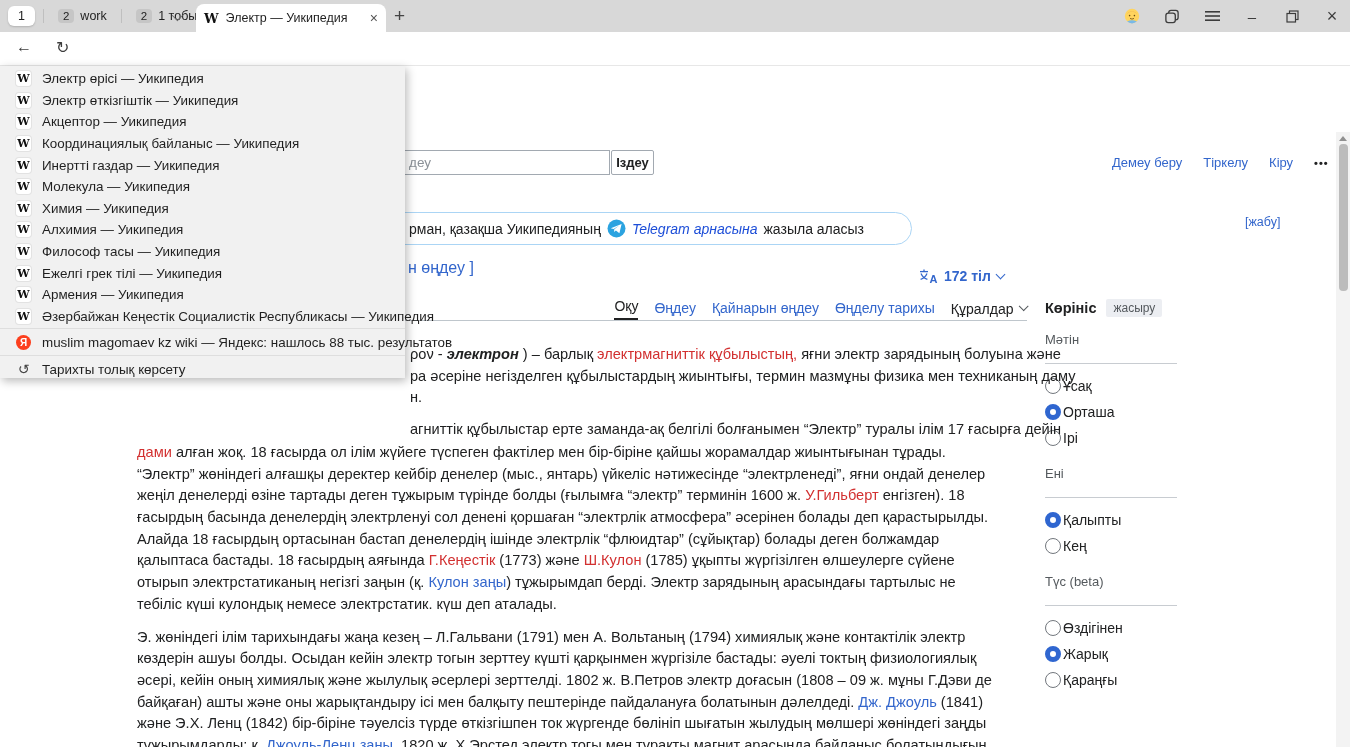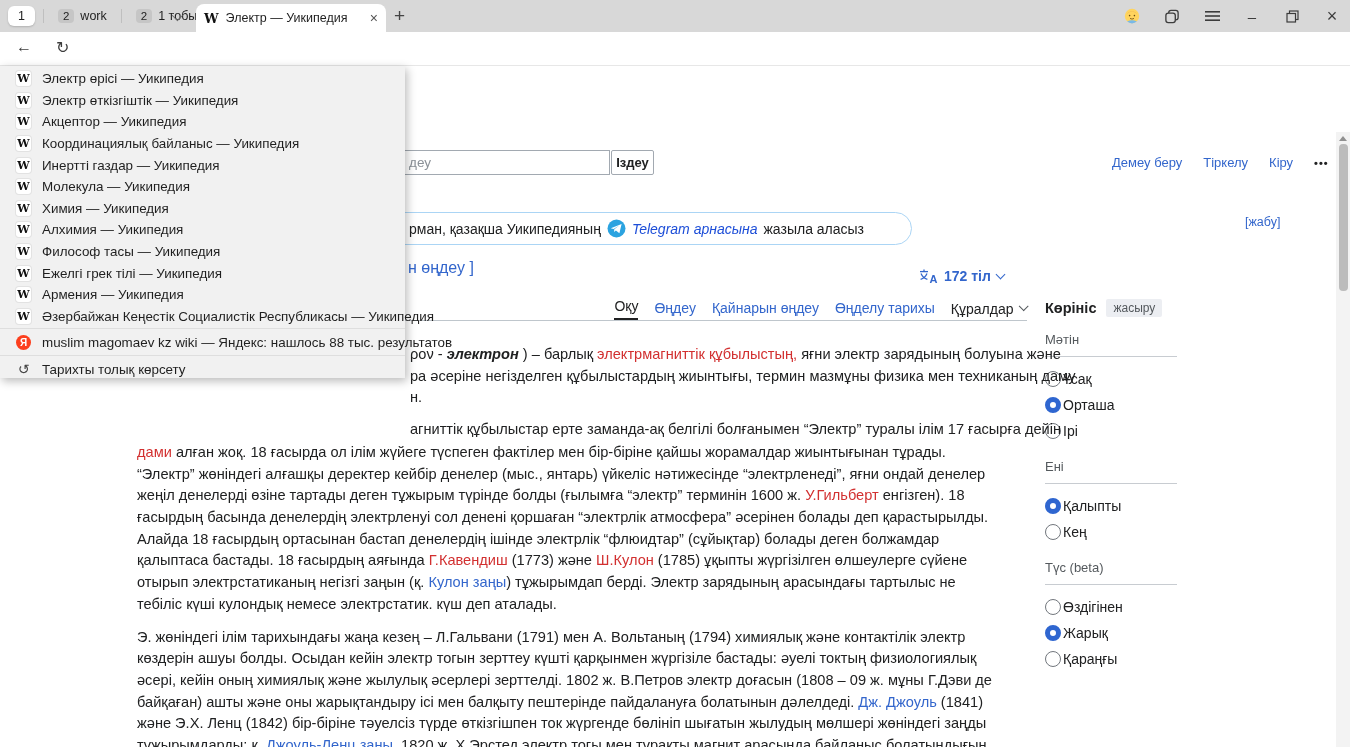--- a/index.html
+++ b/index.html
@@ -56,21 +56,21 @@
   .vtab{line-height:22px;height:23px;white-space:nowrap;}
   .vtab.link{color:#3366cc;}
   .vtab.active{color:#202122;border-bottom:2px solid #202122;}
   .vtab.menu{color:#202122;display:flex;align-items:center;gap:5px;}
   .vtab.menu .chev{width:5.5px;height:5.5px;border-color:#54595d;margin-top:-3px;}
   
   #appearance{position:absolute;left:1045px;top:233px;width:132px;}
   #app-head{display:flex;align-items:center;gap:10px;}
   #app-title{font-weight:bold;font-size:14.5px;color:#202122;}
   #app-hide{background:#eceef2;border-radius:2px;padding:2px 7px;font-size:12px;color:#54595d;}
-  .app-section-label{margin-top:15px;font-size:13px;color:#54595d;padding-bottom:9px;border-bottom:1px solid #c8ccd1;}
+  .app-section-label{margin-top:15px;font-size:13px;color:#54595d;padding-bottom:16px;border-bottom:1px solid #c8ccd1;}
   .opt-list{margin-top:9px;}
   .opt-row{display:flex;align-items:center;gap:2px;height:26px;}
   .radio{box-sizing:border-box;width:16px;height:16px;border-radius:50%;border:1px solid #72777d;background:#fff;flex:0 0 auto;}
   .radio.checked{border:5px solid #2f66d0;}
   .opt-label{font-size:14px;color:#202122;}
   
   .a-line{height:21.7px;line-height:21.7px;white-space:nowrap;font-size:14.6px;color:#202122;}
   .a-line.gap{margin-top:10px;}
   #article-full .a-line.gap{margin-top:11px;}
   .seg-red{color:#d23030;}
@@ -332,21 +332,21 @@
       <div class="a-line"><span>ра әсеріне негізделген құбылыстардың жиынтығы, термин мазмұны физика мен техниканың даму</span></div>
       <div class="a-line"><span>н.</span></div>
       <div class="a-line gap"><span>агниттік құбылыстар ерте заманда-ақ белгілі болғанымен “Электр” туралы ілім 17 ғасырға дейін</span></div>
     </div>
   <div id="article-full">
       <div class="a-line"><span class="seg-red">дами</span><span> алған жоқ. 18 ғасырда ол ілім жүйеге түспеген фактілер мен бір-біріне қайшы жорамалдар жиынтығынан тұрады.</span></div>
       <div class="a-line"><span>“Электр” жөніндегі алғашқы деректер кейбір денелер (мыс., янтарь) үйкеліс нәтижесінде “электрленеді”, яғни ондай денелер</span></div>
       <div class="a-line"><span>жеңіл денелерді өзіне тартады деген тұжырым түрінде болды (ғылымға “электр” терминін 1600 ж. </span><span class="seg-red">У.Гильберт</span><span> енгізген). 18</span></div>
       <div class="a-line"><span>ғасырдың басында денелердің электрленуі сол денені қоршаған “электрлік атмосфера” әсерінен болады деп қарастырылды.</span></div>
       <div class="a-line"><span>Алайда 18 ғасырдың ортасынан бастап денелердің ішінде электрлік “флюидтар” (сұйықтар) болады деген болжамдар</span></div>
-      <div class="a-line"><span>қалыптаса бастады. 18 ғасырдың аяғында </span><span class="seg-red">Г.Кавендиш</span><span> (1773) және </span><span class="seg-red">Ш.Кулон</span><span> (1785) ұқыпты жүргізілген өлшеулерге сүйене</span></div>
+      <div class="a-line"><span>қалыптаса бастады. 18 ғасырдың аяғында </span><span class="seg-red">Г.Кеңестік</span><span> (1773) және </span><span class="seg-red">Ш.Кулон</span><span> (1785) ұқыпты жүргізілген өлшеулерге сүйене</span></div>
       <div class="a-line"><span>отырып электрстатиканың негізгі заңын (қ. </span><span class="seg-blue">Кулон заңы</span><span>) тұжырымдап берді. Электр зарядының арасындағы тартылыс не</span></div>
       <div class="a-line"><span>тебіліс күші кулондық немесе электрстатик. күш деп аталады.</span></div>
       <div class="a-line gap"><span>Э. жөніндегі ілім тарихындағы жаңа кезең – Л.Гальвани (1791) мен А. Вольтаның (1794) химиялық және контактілік электр</span></div>
       <div class="a-line"><span>көздерін ашуы болды. Осыдан кейін электр тогын зерттеу күшті қарқынмен жүргізіле бастады: әуелі токтың физиологиялық</span></div>
       <div class="a-line"><span>әсері, кейін оның химиялық және жылулық әсерлері зерттелді. 1802 ж. В.Петров электр доғасын (1808 – 09 ж. мұны Г.Дэви де</span></div>
       <div class="a-line"><span>байқаған) ашты және оны жарықтандыру ісі мен балқыту пештерінде пайдалануға болатынын дәлелдеді. </span><span class="seg-blue">Дж. Джоуль</span><span> (1841)</span></div>
       <div class="a-line"><span>және Э.Х. Ленц (1842) бір-біріне тәуелсіз түрде өткізгішпен ток жүргенде бөлініп шығатын жылудың мөлшері жөніндегі заңды</span></div>
       <div class="a-line"><span>тұжырымдарды; қ. </span><span class="seg-blue">Джоуль-Ленц заңы</span><span>. 1820 ж. Х.Эрстед электр тогы мен тұрақты магнит арасында байланыс болатындығын,</span></div>
     </div>
 

